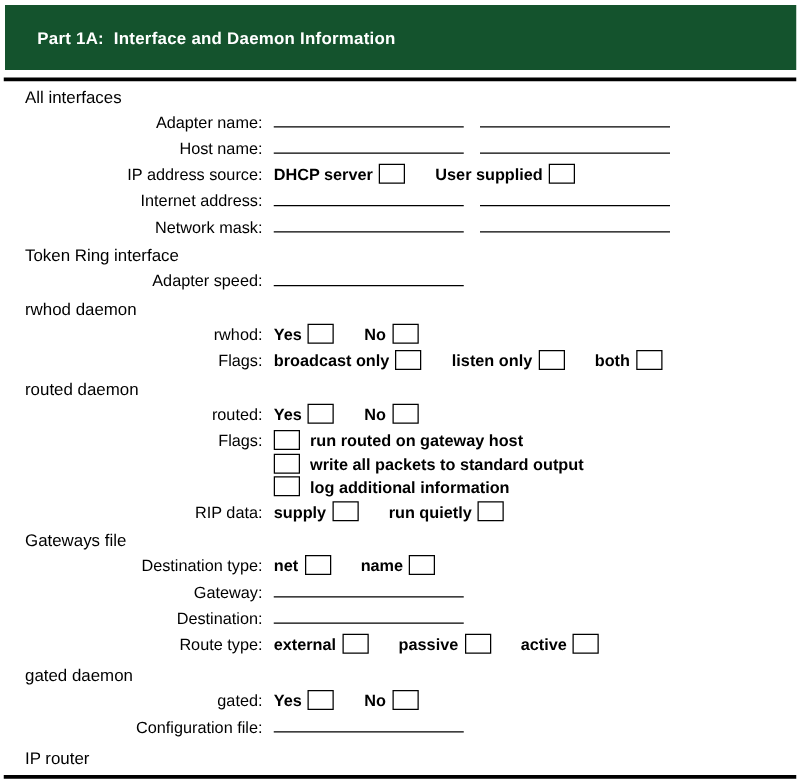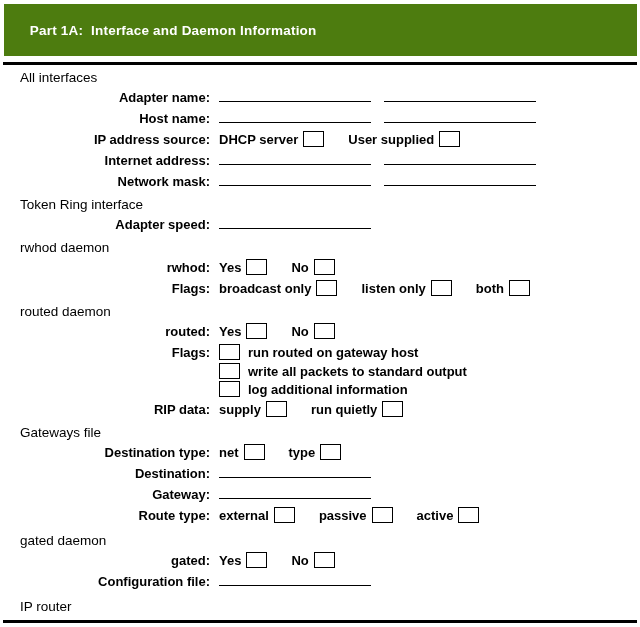--- a/index.html
+++ b/index.html
@@ -1,28 +1,28 @@
 <!DOCTYPE html>
 <html><head>
 <meta charset="utf-8">
 <style>
   html,body{margin:0;padding:0;background:#fff;}
   body{width:640px;height:627px;font-family:"Liberation Sans",sans-serif;font-size:13px;color:#000;}
   .page{position:relative;width:640px;height:627px;background:#fff;overflow:hidden;}
-  .titlebar{margin:4px 3px 0 4px;background:#4d7c0f;color:#fff;font-weight:bold;font-size:13.5px;
+  .titlebar{margin:4px 3px 0 4px;background:#14532d;color:#fff;font-weight:bold;font-size:13.5px;
             padding:4px 10px 3px 10px;white-space:pre;letter-spacing:.2px;}
   .toprule{margin:6px 3px 0 3px;border-top:3px solid #000;height:0;}
   .botrule{position:absolute;left:3px;right:3px;bottom:4px;border-top:3px solid #000;height:0;}
   .form{padding:4px 0 0 20px;}
   .heading{font-weight:normal;font-size:13.5px;height:18px;line-height:18px;margin-top:4px;}
   .section.first .heading{margin-top:0;}
   .section.gap-large .heading{margin-top:6px;}
   .row{height:21px;line-height:21px;white-space:nowrap;}
   .row.flag-row{height:18px;line-height:18px;}
-  .label{display:inline-block;width:190px;text-align:right;vertical-align:baseline;font-weight:bold;}
+  .label{display:inline-block;width:190px;text-align:right;vertical-align:baseline;}
   .content{margin-left:9px;}
   .blank{display:inline-block;width:152px;height:13px;border-bottom:1.5px solid #000;margin-right:13px;}
   .blank:last-child{margin-right:0;}
   .opt{margin-right:24px;font-weight:bold;}
   .opt:last-child{margin-right:16px;}
   .cbx{display:inline-block;width:19px;height:14px;border:1.5px solid #000;vertical-align:-3px;
        margin-left:5px;background:#fff;}
   .opt.flag .cbx{margin-left:0;margin-right:8px;}
 </style>
 </head>
@@ -54,23 +54,23 @@
       <div class="section">
         <div class="heading">routed daemon</div>
         <div class="row"><span class="label">routed:</span><span class="content"><span class="opt"><span class="opt-text">Yes</span><span class="cbx"></span></span><span class="opt"><span class="opt-text">No</span><span class="cbx"></span></span></span></div>
         <div class="row"><span class="label">Flags:</span><span class="content"><span class="opt flag"><span class="cbx"></span><span class="opt-text">run routed on gateway host</span></span></span></div>
         <div class="row flag-row"><span class="label"></span><span class="content"><span class="opt flag"><span class="cbx"></span><span class="opt-text">write all packets to standard output</span></span></span></div>
         <div class="row flag-row"><span class="label"></span><span class="content"><span class="opt flag"><span class="cbx"></span><span class="opt-text">log additional information</span></span></span></div>
         <div class="row"><span class="label">RIP data:</span><span class="content"><span class="opt"><span class="opt-text">supply</span><span class="cbx"></span></span><span class="opt"><span class="opt-text">run quietly</span><span class="cbx"></span></span></span></div>
       </div>
       <div class="section">
         <div class="heading">Gateways file</div>
-        <div class="row"><span class="label">Destination type:</span><span class="content"><span class="opt"><span class="opt-text">net</span><span class="cbx"></span></span><span class="opt"><span class="opt-text">type</span><span class="cbx"></span></span></span></div>
+        <div class="row"><span class="label">Destination type:</span><span class="content"><span class="opt"><span class="opt-text">net</span><span class="cbx"></span></span><span class="opt"><span class="opt-text">name</span><span class="cbx"></span></span></span></div>
+        <div class="row"><span class="label">Gateway:</span><span class="content"><span class="blank"></span></span></div>
         <div class="row"><span class="label">Destination:</span><span class="content"><span class="blank"></span></span></div>
-        <div class="row"><span class="label">Gateway:</span><span class="content"><span class="blank"></span></span></div>
         <div class="row"><span class="label">Route type:</span><span class="content"><span class="opt"><span class="opt-text">external</span><span class="cbx"></span></span><span class="opt"><span class="opt-text">passive</span><span class="cbx"></span></span><span class="opt"><span class="opt-text">active</span><span class="cbx"></span></span></span></div>
       </div>
       <div class="section gap-large">
         <div class="heading">gated daemon</div>
         <div class="row"><span class="label">gated:</span><span class="content"><span class="opt"><span class="opt-text">Yes</span><span class="cbx"></span></span><span class="opt"><span class="opt-text">No</span><span class="cbx"></span></span></span></div>
         <div class="row"><span class="label">Configuration file:</span><span class="content"><span class="blank"></span></span></div>
       </div>
       <div class="section gap-large">
         <div class="heading">IP router</div>
       </div>

